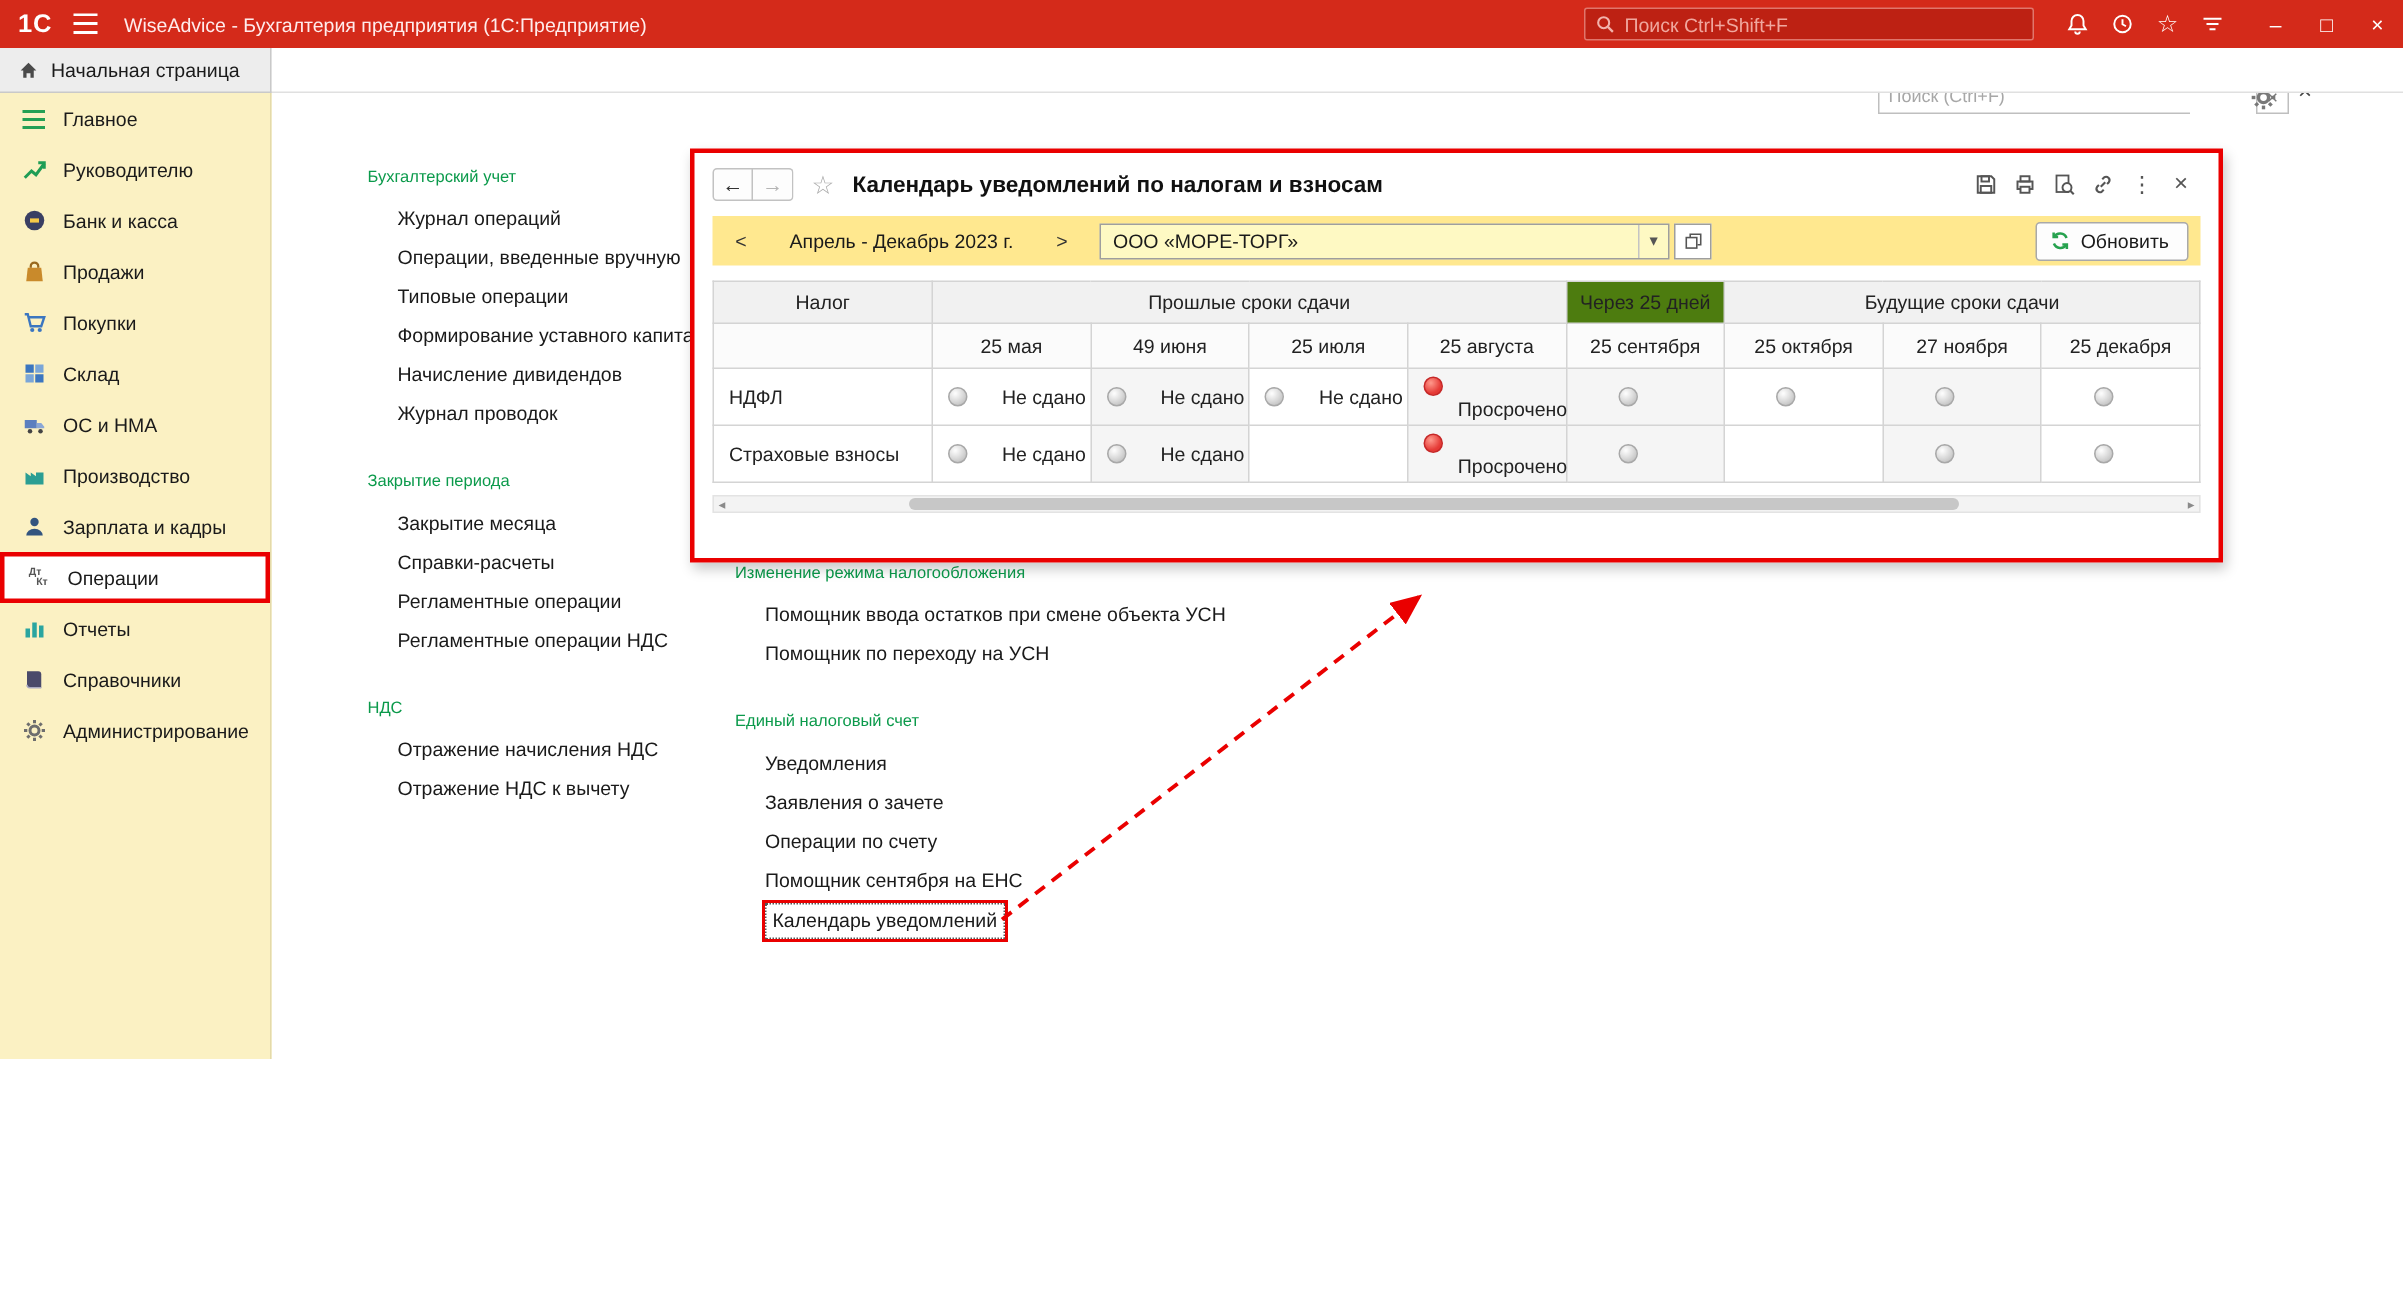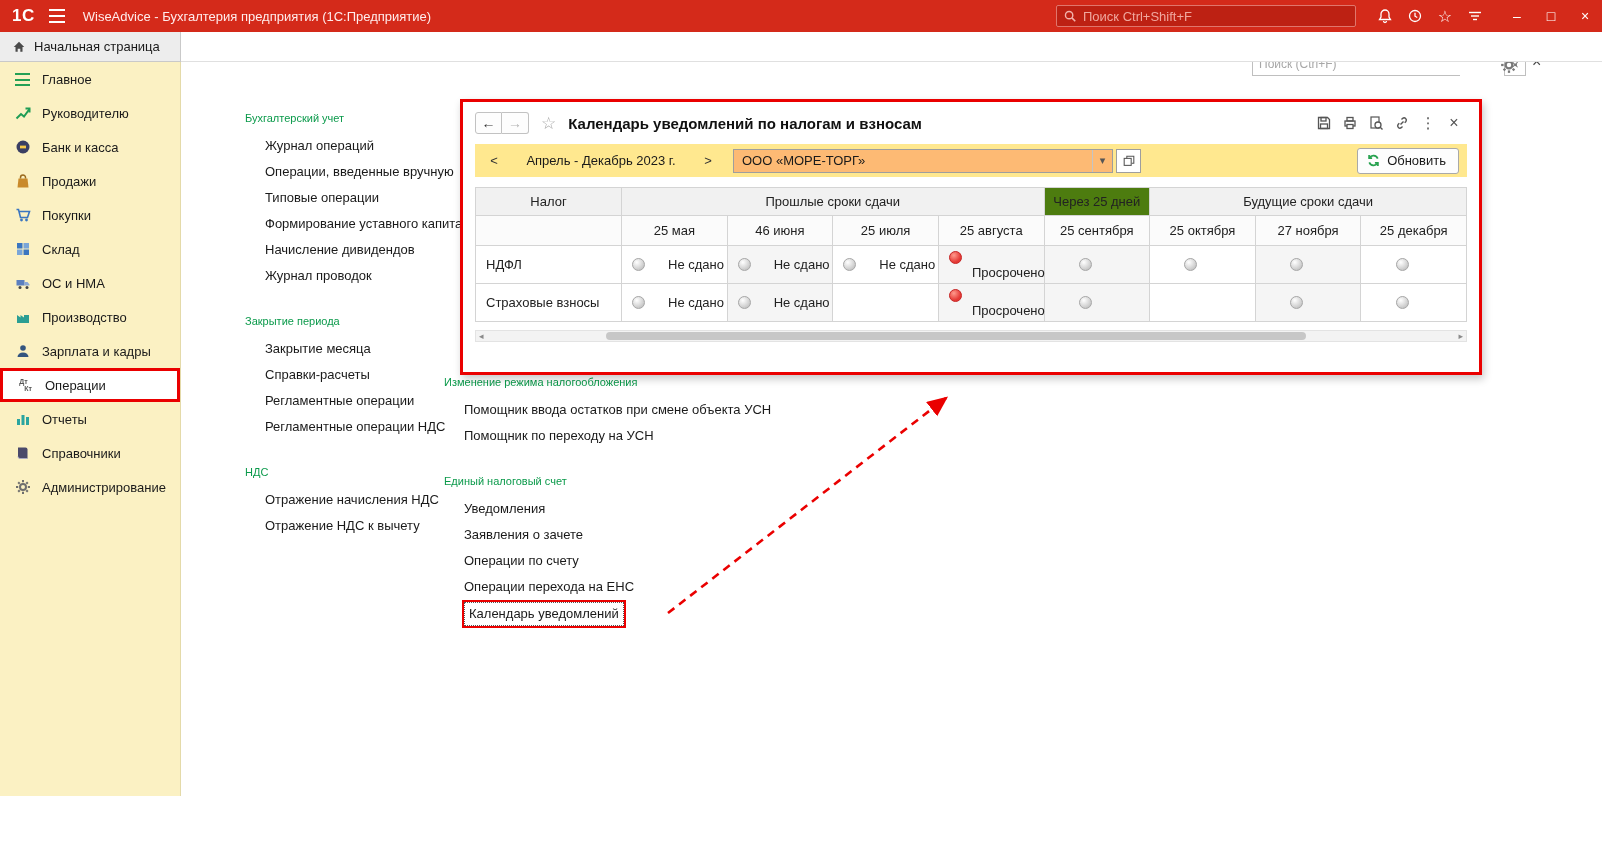--- a/index.html
+++ b/index.html
@@ -21,21 +21,21 @@
   .tb-star { font-size:16px; color:#fff; }
   .win-ctrls { display:flex; margin-left:10px; }
   .win-ctrls .wc { width:34px; height:32px; display:flex; align-items:center; justify-content:center; font-size:14px; color:#fff; cursor:pointer; }
 
   
   .tabstrip { position:absolute; left:0; top:32px; width:1602px; height:30px; background:#fff; border-bottom:1px solid #e0e0e0; z-index:9; }
   .tab-home { position:absolute; left:0; top:0; width:181px; height:30px; background:#ededed; border-right:1px solid #c9c9c9; border-bottom:1px solid #c9c9c9; display:flex; align-items:center; padding-left:12px; gap:8px; cursor:pointer; }
   .tab-home .tab-label { font-size:13px; color:#1a1a1a; }
 
   
-  .sidebar { position:absolute; left:0; top:62px; width:181px; height:734px; background:#fbf1c3; border-right:1px solid #e4daa9; z-index:2; }
+  .sidebar { position:absolute; left:0; top:62px; width:181px; height:644px; background:#fbf1c3; border-right:1px solid #e4daa9; z-index:2; }
   .side-item { height:34px; display:flex; align-items:center; padding-left:14px; gap:11px; cursor:pointer; }
   .side-item .si-icon { width:17px; height:17px; display:flex; align-items:center; justify-content:center; flex:0 0 auto; }
   .side-item .si-label { font-size:13px; color:#1a1a1a; white-space:nowrap; }
   .side-item.current { background:#fff; border:3px solid #ea0000; }
   .dtkt { display:flex; flex-direction:column; font-size:7px; line-height:7px; font-weight:bold; color:#555; }
   .dtkt i:last-child { font-style:normal; margin-left:5px; }
   .dtkt i { font-style:normal; }
 
   
   .workspace { position:absolute; left:181px; top:62px; width:1421px; height:800px; background:#fff; z-index:1; }
@@ -43,21 +43,21 @@
   .ws-search-wrap { position:absolute; left:1252px; top:52px; display:flex; align-items:center; z-index:8;gap:44px; }
   .ws-search { width:208px; height:24px; border:1px solid #bfbfbf; border-right:none; padding:0 6px; font-size:12px; color:#333; outline:none; font-family:"Liberation Sans",sans-serif; }
   .ws-search::placeholder { color:#a7a7a7; }
   .ws-clear { width:22px; height:24px; border:1px solid #bfbfbf; background:#fff; display:flex; align-items:center; justify-content:center; color:#777; font-size:13px; cursor:pointer; }
   .ws-gear { position:absolute; left:1500px; top:56px; width:18px; height:18px; cursor:pointer; z-index:8; }
   .ws-close { position:absolute; left:1532px; top:53px; font-size:16px; color:#444; cursor:pointer; z-index:8; }
 
   
   .menu-col { position:absolute; z-index:1; white-space:nowrap; }
   .menu-col.c1 { left:245px; top:112px; }
-  .menu-col.c2 { left:444px; top:376px; }
+  .menu-col.c2 { left:490px; top:376px; }
   .menu-group { margin-bottom:26px; }
   .menu-title { color:#0b9a4b; font-size:11px; margin-bottom:9px; }
   .menu-link { display:block; margin-left:20px; line-height:26px; color:#1a1a1a; text-decoration:none; cursor:pointer; font-size:13px; }
   .annot-link-box { display:inline-block; border:2px solid #ea0000; padding:0; margin-left:18px; }
   .annot-link-box .menu-link { margin-left:0; border:1px dotted #555; padding:1px 4px; line-height:20px; }
 
   
   .cal-window { position:absolute; left:460px; top:99px; width:1022px; height:276px; background:#fff; border:3px solid #ea0000; box-shadow:2px 4px 8px rgba(0,0,0,.22); z-index:5; }
   .cal-header { height:42px; display:flex; align-items:center; padding:0 12px; }
   .nav-group { display:flex; }
@@ -67,21 +67,21 @@
   .cal-star { margin-left:12px; font-size:17px; color:#a9a9a9; cursor:pointer; }
   .cal-title { margin-left:12px; font-weight:bold; font-size:15px; color:#111; white-space:nowrap;text-align:right; }
   .cal-hspace { flex:1; }
   .cal-ibtn { width:26px; height:24px; display:flex; align-items:center; justify-content:center; cursor:pointer; }
   .cal-kebab { font-size:15px; color:#555; }
   .cal-close { font-size:16px; color:#555; }
 
   .cal-toolbar { height:33px; margin:0 12px; background:#ffe88f; display:flex; align-items:center; padding:0 8px; }
   .pn-btn { width:22px; text-align:center; color:#333; cursor:pointer; font-size:13px; }
   .period-label { width:192px; text-align:center; color:#1a1a1a; }
-  .org-combo { margin-left:14px; width:380px; height:24px; background:#fdba74; border:1px solid #9e9e9e; display:flex; align-items:center; cursor:pointer; }
+  .org-combo { margin-left:14px; width:380px; height:24px; background:#fef9c3; border:1px solid #9e9e9e; display:flex; align-items:center; cursor:pointer; }
   .org-value { flex:1; padding-left:8px; font-size:13px; color:#1a1a1a; white-space:nowrap; overflow:hidden; }
   .org-drop { width:20px; height:100%; border-left:1px solid #c4c4c4; display:flex; align-items:center; justify-content:center; color:#555; font-size:11px; }
   .org-list-btn { width:25px; height:24px; margin-left:3px; background:#fff; border:1px solid #9e9e9e; display:flex; align-items:center; justify-content:center; cursor:pointer; }
   .cal-tspace { flex:1; }
   .refresh-btn { height:26px; padding:0 12px 0 8px; background:#fdfdfd; border:1px solid #a9a9a9; border-radius:3px; display:flex; align-items:center; gap:6px; cursor:pointer; }
   .refresh-btn span { font-size:13px; color:#1a1a1a; }
 
   .cal-table-wrap { margin:10px 12px 0; }
   table.cal { width:100%; border-collapse:collapse; table-layout:fixed; }
   table.cal th, table.cal td { border:1px solid #d4d4d4; font-weight:normal; font-size:13px; color:#222; }
@@ -346,21 +346,21 @@
     <div class="menu-group">
       <div class="menu-title">Изменение режима налогообложения</div>
       <a class="menu-link">Помощник ввода остатков при смене объекта УСН</a>
       <a class="menu-link">Помощник по переходу на УСН</a>
     </div>
     <div class="menu-group">
       <div class="menu-title">Единый налоговый счет</div>
       <a class="menu-link">Уведомления</a>
       <a class="menu-link">Заявления о зачете</a>
       <a class="menu-link">Операции по счету</a>
-      <a class="menu-link">Операции перехода на ЕНС</a>
+      <a class="menu-link">Помощник сентября на ЕНС</a>
       <span class="annot-link-box">
         <a class="menu-link">Календарь уведомлений</a>
       </span>
     </div>
   </div>
 
   <section class="cal-window">
     <div class="cal-header">
       <div class="nav-group">
         <span class="nav-btn back">←</span>
@@ -443,21 +443,21 @@
         <tbody>
             <tr class="h1">
           <th class="taxhead">Налог</th>
           <th colspan="4">Прошлые сроки сдачи</th>
           <th class="soon">Через 25 дней</th>
           <th colspan="3">Будущие сроки сдачи</th>
         </tr>
         <tr class="h2">
           <th class="taxsub"></th>
           <th>25 мая</th>
-          <th>46 июня</th>
+          <th>49 июня</th>
           <th>25 июля</th>
           <th>25 августа</th>
           <th>25 сентября</th>
           <th>25 октября</th>
           <th>27 ноября</th>
           <th>25 декабря</th>
         </tr>
         <tr class="datarow">
           <td class="taxname">НДФЛ</td>
           <td class="cell pending"><span class="dot pending"></span><span class="cell-label">Не сдано</span></td>

